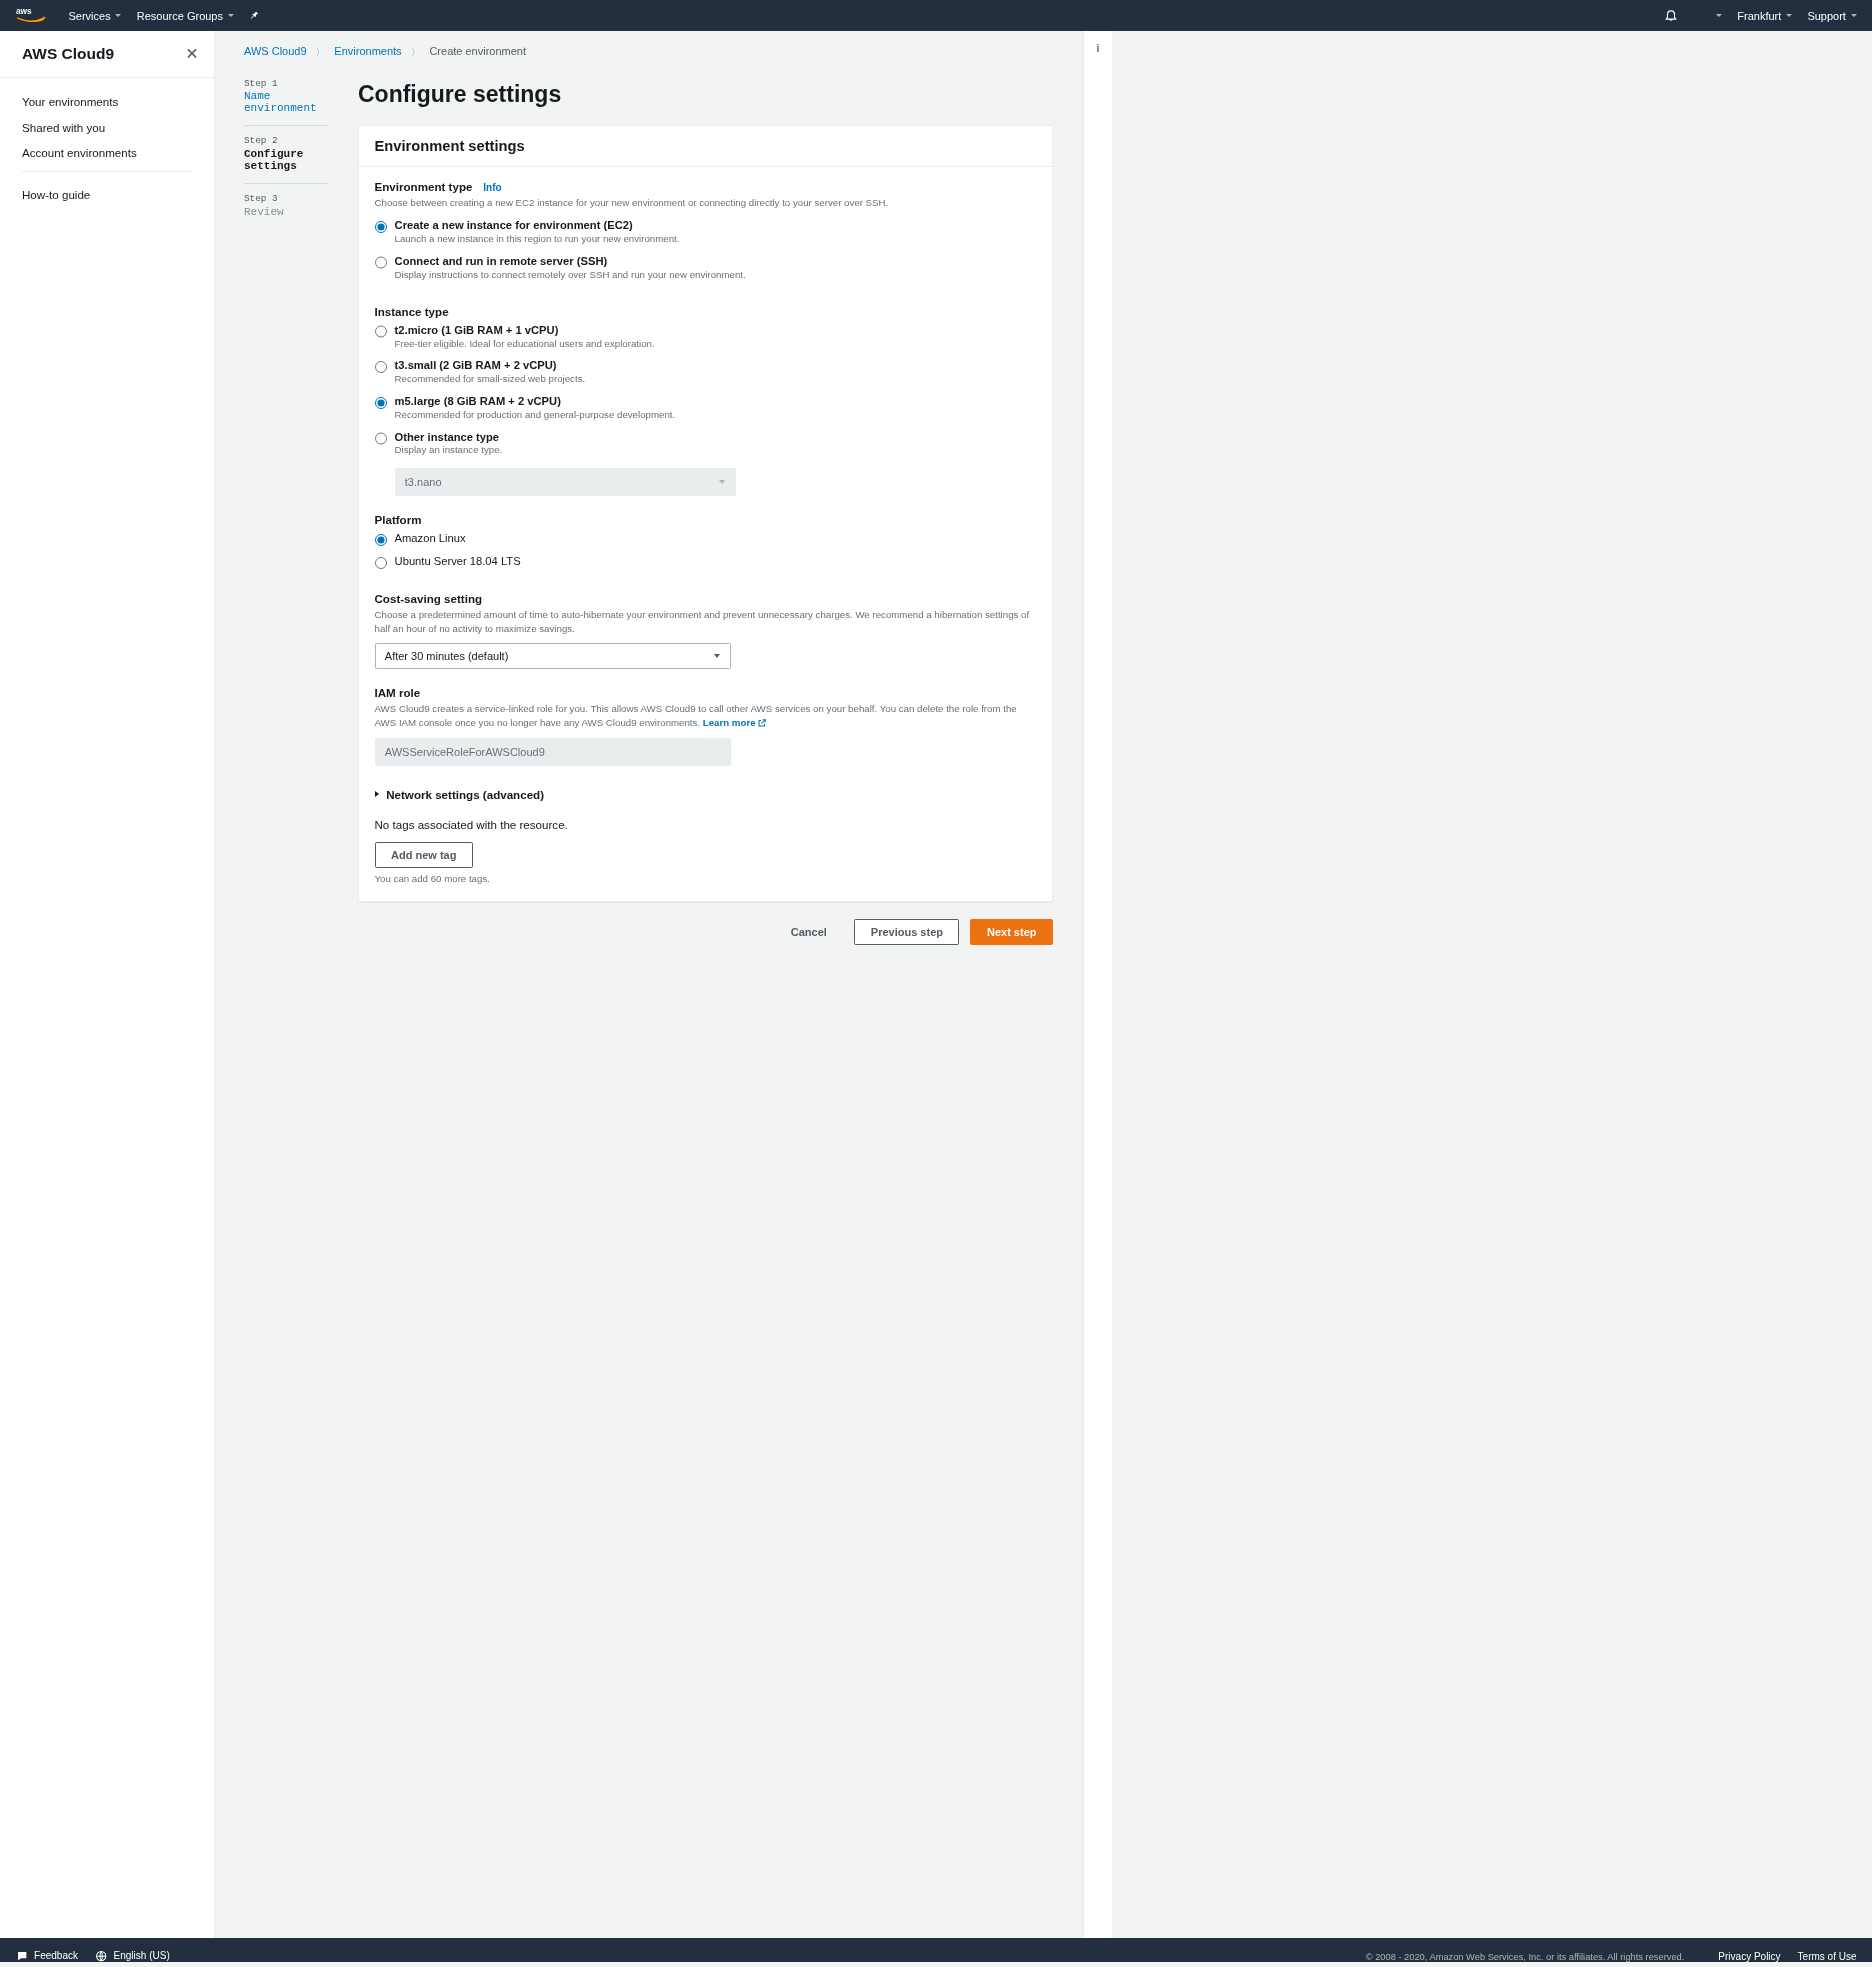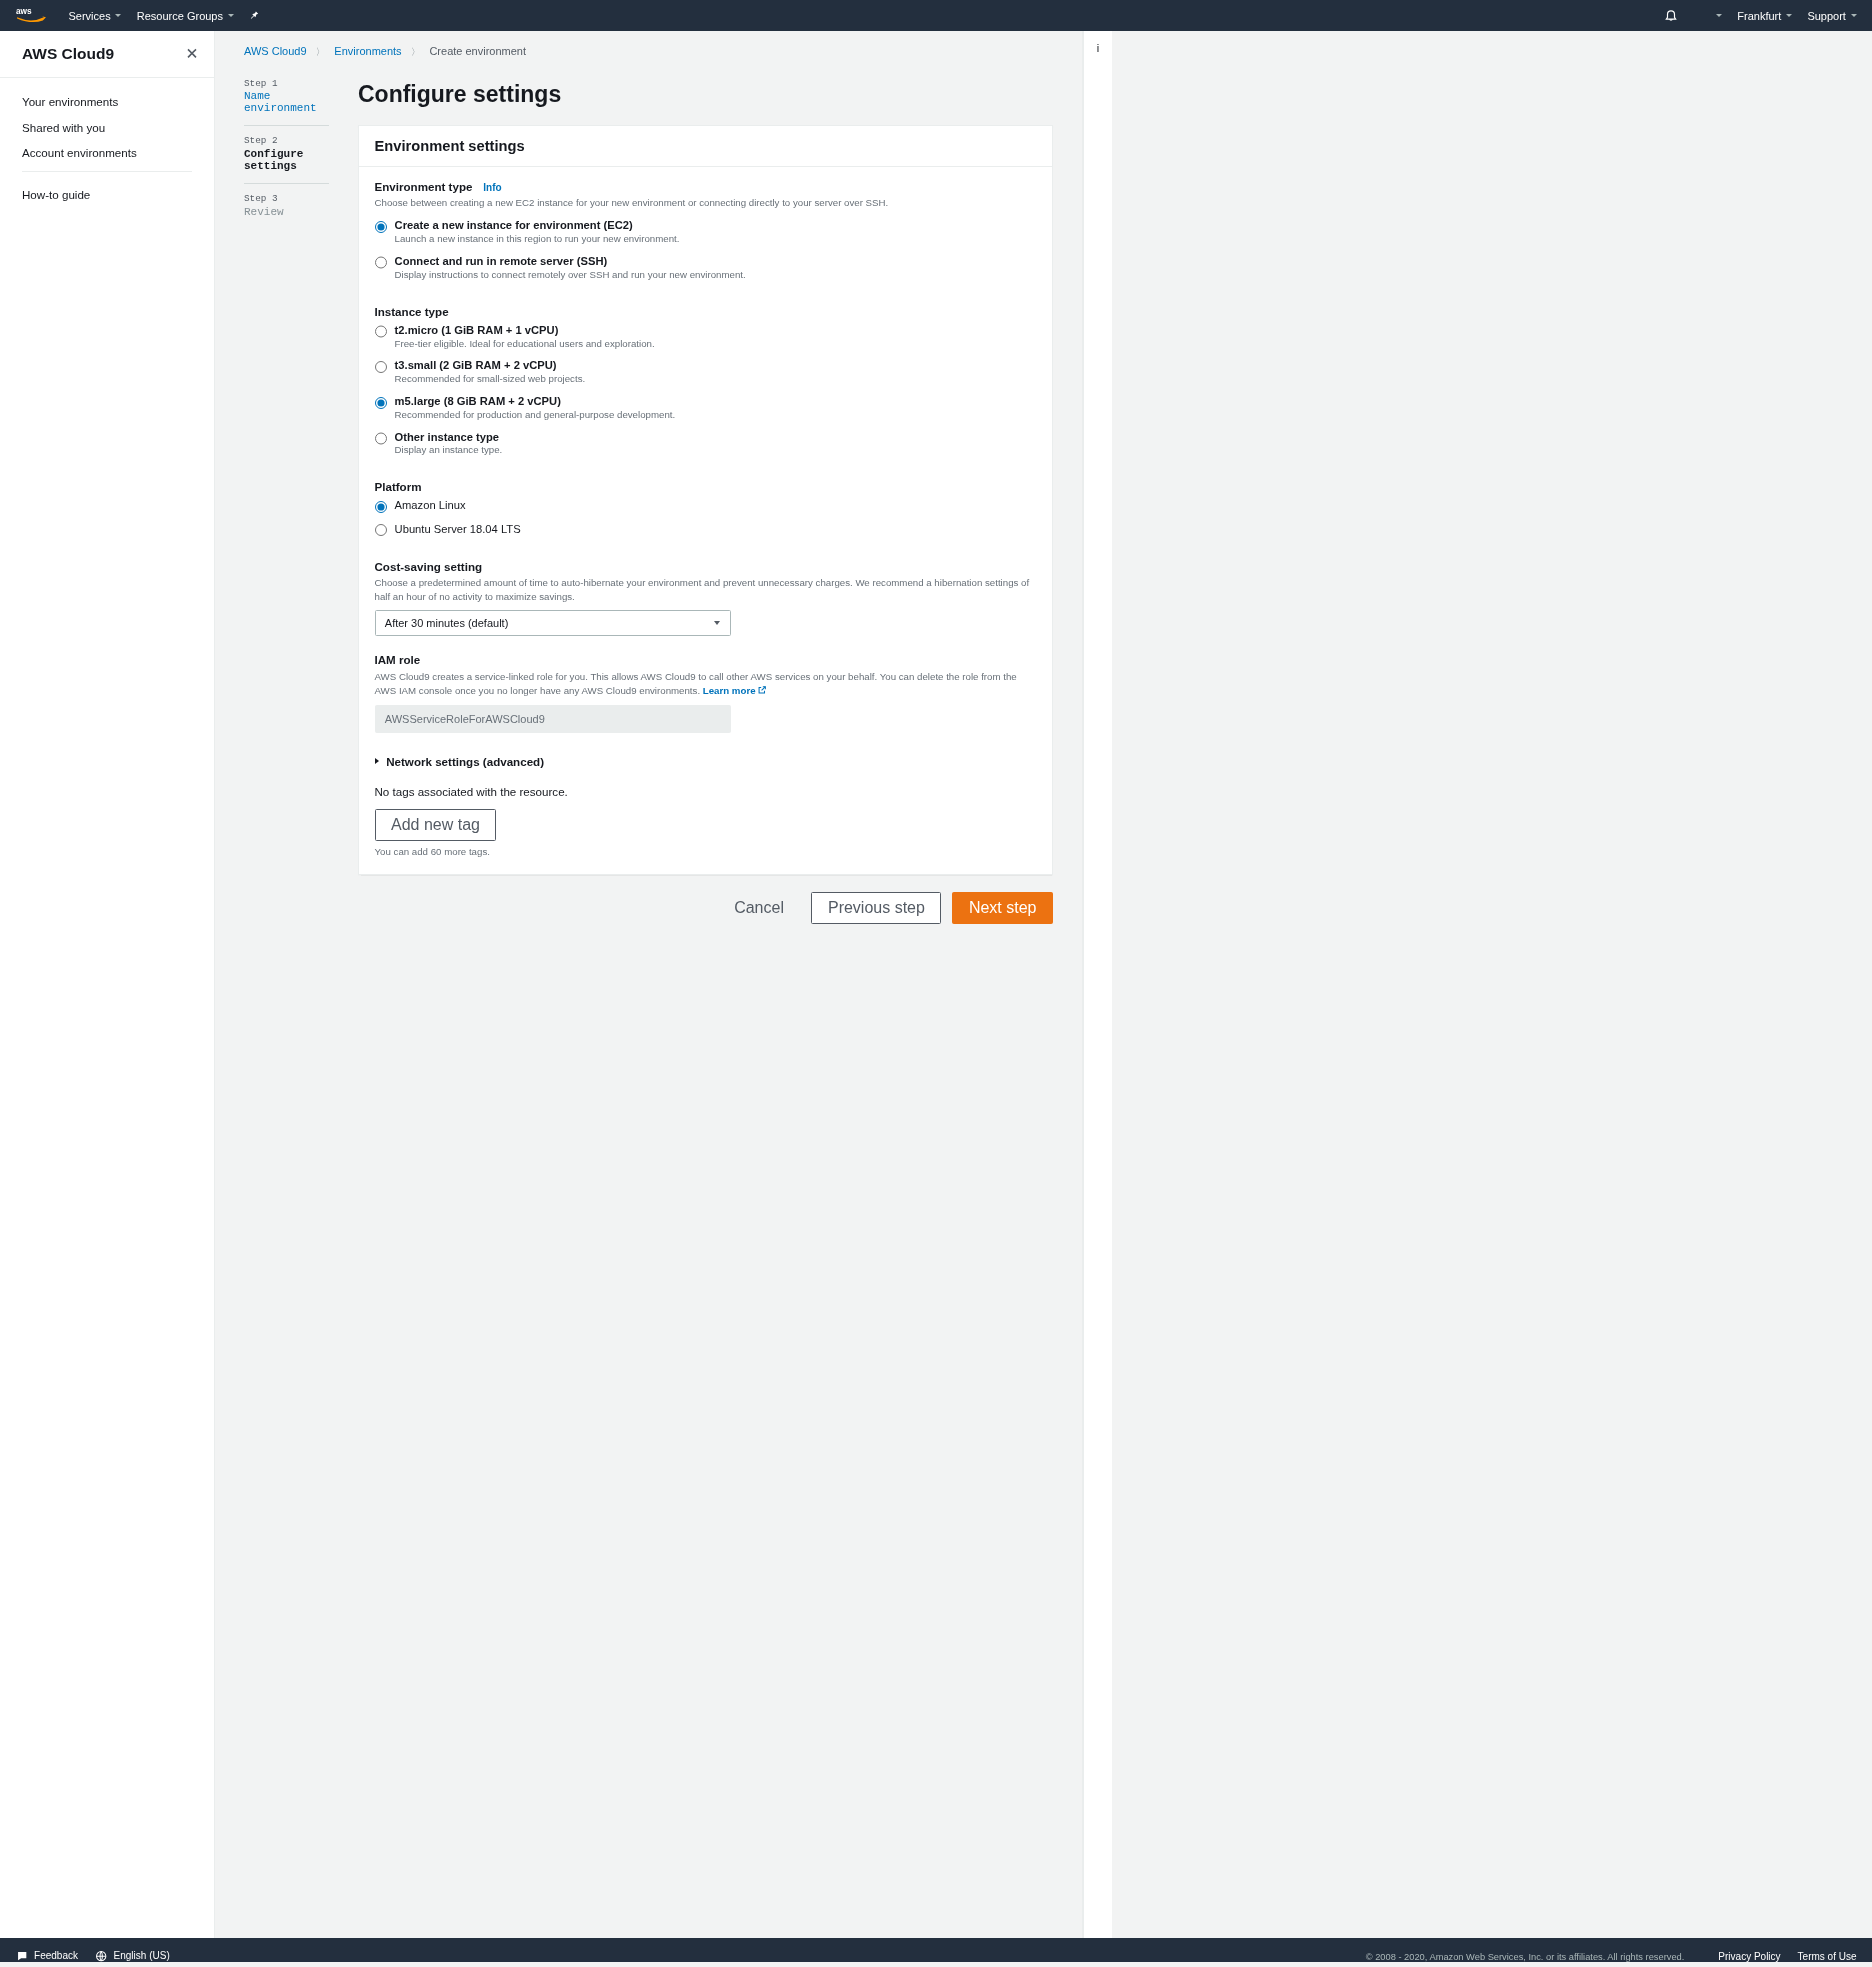--- a/index.html
+++ b/index.html
@@ -70,21 +70,21 @@
 .select-dis { background:#eaeded; border:0.8px solid #eaeded; padding:7px 9.3px; color:#687078; border-radius:1.5px; display:flex; justify-content:space-between; align-items:center; max-width:341px; }
 .select { background:#fff; border:0.8px solid #aab7b8; padding:6.2px 9.3px; border-radius:1.5px; display:flex; justify-content:space-between; align-items:center; max-width:356px; cursor:pointer; }
 .tri { width:0;height:0;border-left:3.9px solid transparent;border-right:3.9px solid transparent;border-top:4.6px solid #545b64; }
 .tri.dim { border-top-color:#aab7b8; }
 
 .ro-field { background:#eaeded; border:0.8px solid #eaeded; padding:7px 9.3px; color:#687078; border-radius:1.5px; max-width:356px; }
 
 .expander { display:flex; align-items:center; gap:7.7px; cursor:pointer; padding:4.6px 0; font-weight:700; font-size:11.6px; }
 .tri-r { width:0;height:0;border-top:3.9px solid transparent;border-bottom:3.9px solid transparent;border-left:4.6px solid #16191f; }
 
-.btn { display:inline-flex; align-items:center; padding: 6.2px 15.5px; border-radius:1.5px; font-weight:400; cursor:pointer; font-size:16px; border:0.8px solid transparent; }
+.btn { display:inline-flex; align-items:center; padding: 6.2px 15.5px; border-radius:1.5px; font-weight:700; cursor:pointer; font-size:11px; border:0.8px solid transparent; }
 .btn-outline { border-color:#545b64; color:#545b64; background:#fff; }
 .btn-link { color:#545b64; background:transparent; }
 .btn-primary { background:#ec7211; border-color:#ec7211; color:#fff; }
 .hint { font-size:9.7px; color:#687078; margin-top:4.6px; }
 
 .actions { display:flex; justify-content:flex-end; gap:11px; margin-top:17px; align-items:center; }
 
 .learn-link { color:#0073bb; font-weight:700; }
 .ext-ic { display:inline-block; vertical-align:-1.5px; margin-left:1.5px; }
 
@@ -240,20 +240,26 @@
                     <div class="rdesc">Recommended for production and general-purpose development.</div>
                   </span>
                 </label>
                 <label class="radio-opt">
                   <input type="radio" name="itype" style="">
                   <span class="rt">
                     <div class="rlabel">Other instance type</div>
                     <div class="rdesc">Display an instance type.</div>
                   </span>
                 </label>
+                <div class="radio-indent">
+                  <div class="select-dis">
+                    <span>t3.nano</span>
+                    <span class="tri dim"></span>
+                  </div>
+                </div>
               </div>
 
               <div class="fgroup">
                 <div class="flabel">Platform</div>
                 <label class="radio-opt">
                   <input type="radio" name="plat" checked="" style="">
                   <span class="rt">
                         <div class="rlabel" style="font-weight:400">Amazon Linux</div>
                       </span>
                 </label>

